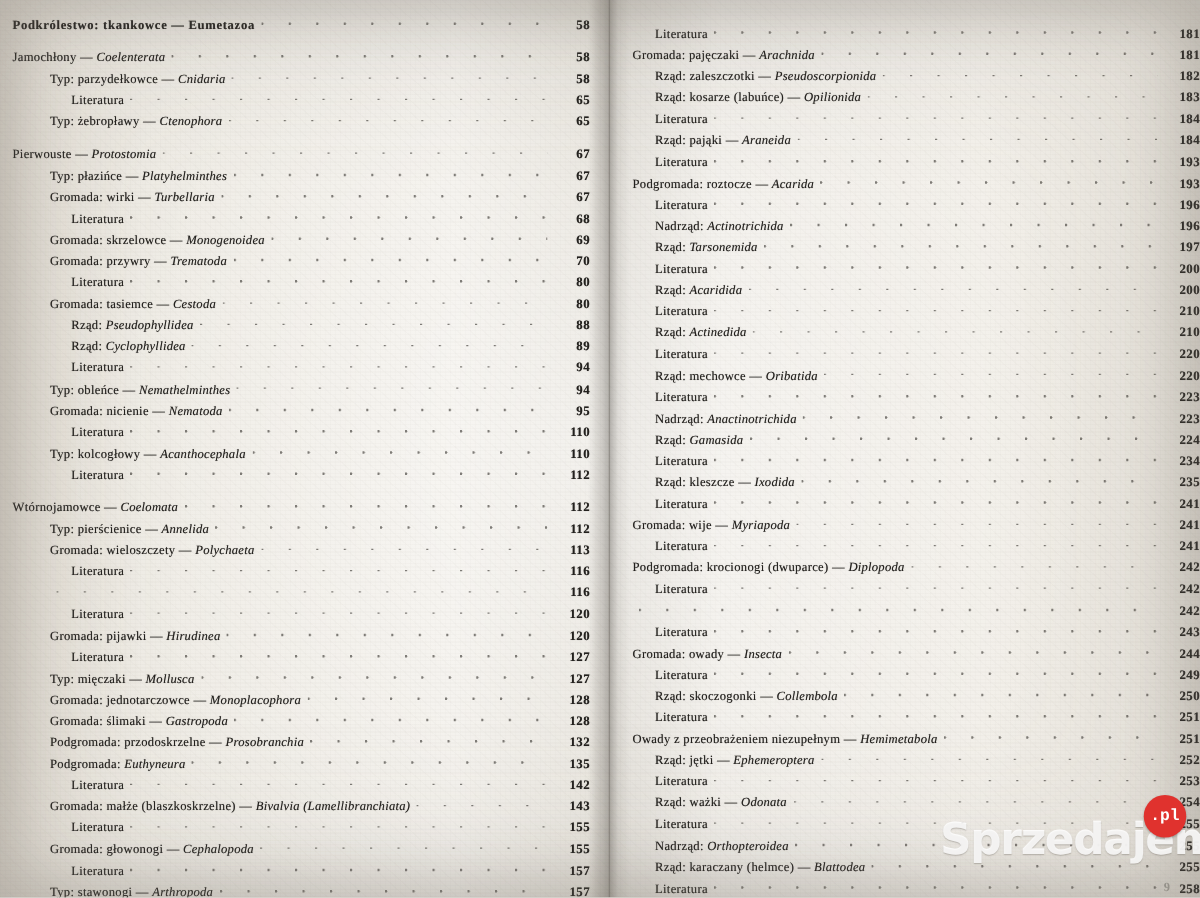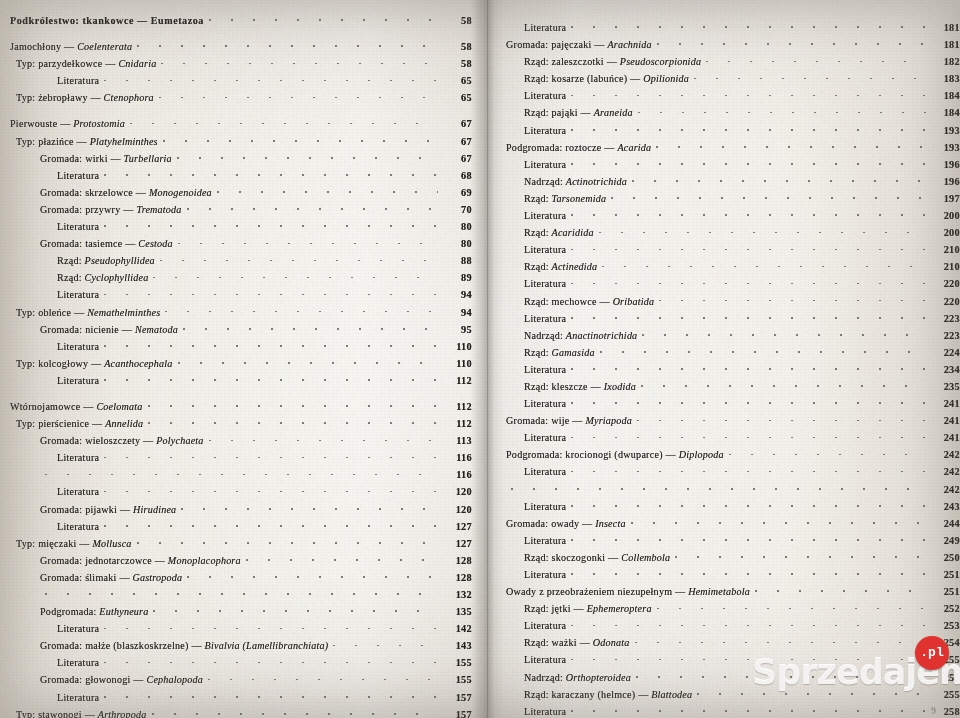--- a/index.html
+++ b/index.html
@@ -66,21 +66,21 @@
     background-image:radial-gradient(circle at 1px 50%, rgba(55,52,47,.62) .8px, rgba(0,0,0,0) 1.1px);
     background-size:22px 1.6px;background-repeat:repeat-x;
   }
   .pg{
     flex:0 0 auto;width:30px;text-align:right;
     font-weight:bold;font-size:10.3px;letter-spacing:.3px;
     text-shadow:0 0 .6px rgba(40,38,34,.6);
   }
   
   .i0{padding-left:10px;}
-  .i1{padding-left:16px;}
+  .i1{padding-left:40px;}
   .i2{padding-left:40px;}
   .i3{padding-left:57px;}
   #colR .i0{padding-left:14px;}
   #colR .i1{padding-left:32px;}
 
   
   #wm{
     position:absolute;left:760px;top:648px;width:200px;height:54px;pointer-events:none;
   }
   #wmtext{
@@ -264,20 +264,21 @@
         <span class="lbl">Gromada: jednotarczowce — <i>Monoplacophora</i></span>
         <span class="leader"></span>
         <span class="pg">128</span>
       </div>
       <div class="row i2">
         <span class="lbl">Gromada: ślimaki — <i>Gastropoda</i></span>
         <span class="leader"></span>
         <span class="pg">128</span>
       </div>
       <div class="row i2">
+        <span class="lbl">Podgromada: przodoskrzelne — <i>Prosobranchia</i></span>
         <span class="leader"></span>
         <span class="pg">132</span>
       </div>
       <div class="row i2">
         <span class="lbl">Podgromada: <i>Euthyneura</i></span>
         <span class="leader"></span>
         <span class="pg">135</span>
       </div>
       <div class="row i3">
         <span class="lbl">Literatura</span>

